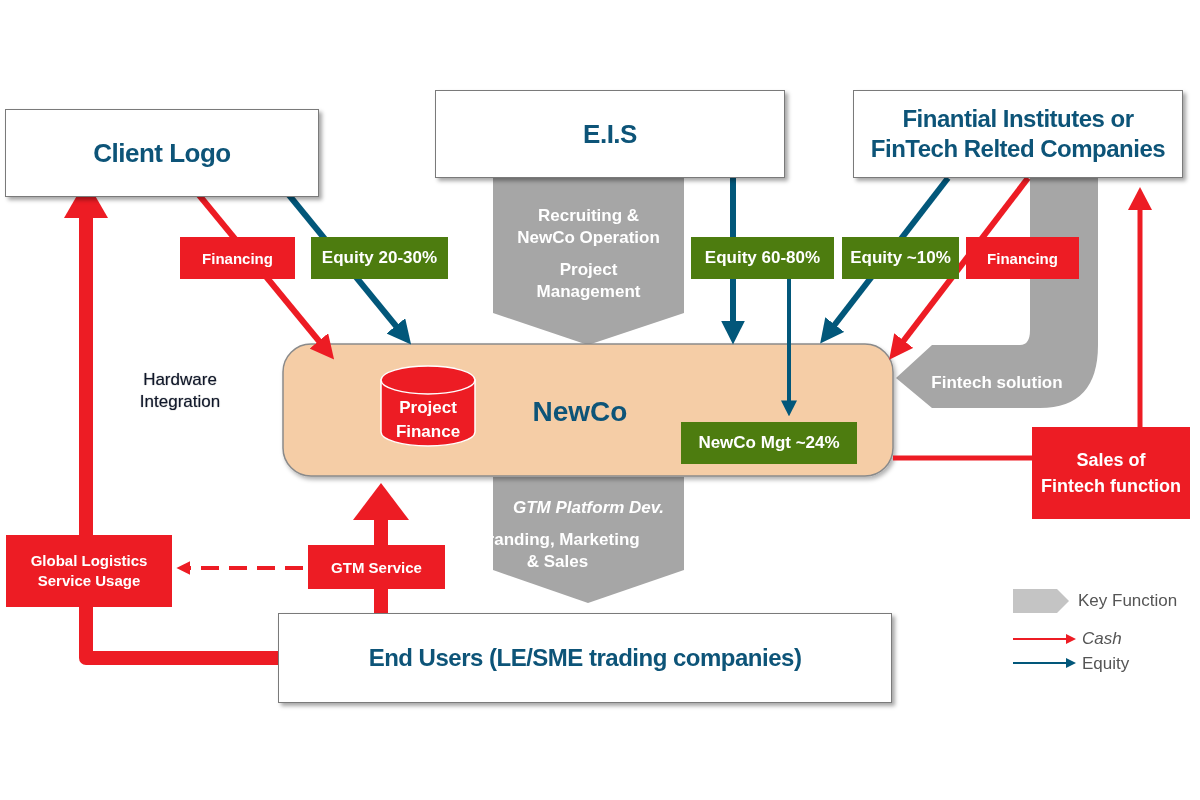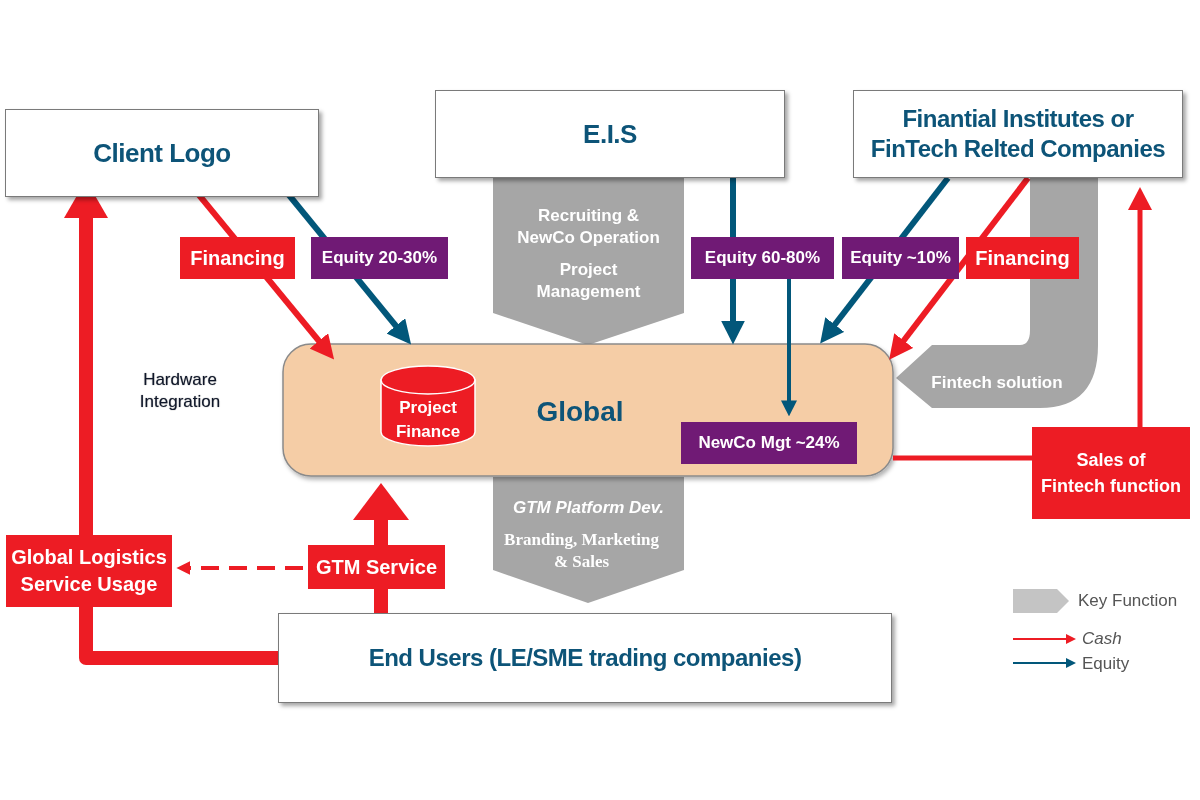--- a/index.html
+++ b/index.html
@@ -5,22 +5,22 @@
   html, body { margin: 0; padding: 0; background: #ffffff; }
   body { width: 1200px; height: 800px; position: relative; overflow: hidden;
          font-family: "Liberation Sans", sans-serif; }
   #diagram { position: absolute; left: 0; top: 0; }
   .abs { position: absolute; box-sizing: border-box; display: flex;
          align-items: center; justify-content: center; text-align: center; }
   .entity { background: #ffffff; border: 1.5px solid #7a7a7a;
             box-shadow: 3px 3px 4px rgba(0,0,0,0.35);
             color: #0d5478; font-weight: bold; font-size: 26px; letter-spacing: -0.5px;
             line-height: 1.25; }
-  .label-red { background: #ed1c24; color: #fff; font-weight: bold; font-size: 20px; }
-  .label-blue { background: #701a75; color: #fff; font-weight: bold; font-size: 17px; }
+  .label-red { background: #ed1c24; color: #fff; font-weight: bold; font-size: 15px; }
+  .label-blue { background: #4d7c0f; color: #fff; font-weight: bold; font-size: 17px; }
   .key-text { color: #fff; font-weight: bold; font-size: 17px; line-height: 1.3; }
   .legend-text { color: #555; font-size: 17px; }
   .newco-title { color: #0d5478; font-weight: bold; font-size: 28px; }
   .cyl-text { color: #fff; font-weight: bold; font-size: 17px; line-height: 1.4; }
   .faint { color: #0f172a; font-size: 17px; line-height: 1.3;
            text-shadow: 0 0 1px #aaa, 0 0 1px #aaa; }
   .ml { white-space: pre-line; }
 </style>
 </head>
 <body>
@@ -82,21 +82,21 @@
 </div>
 <div class="abs entity ml" style="left:853px;top:90px;width:330px;height:88px;font-size:24px;">
   <span>Finantial Institutes or
 FinTech Relted Companies</span>
 </div>
 <div class="abs entity" style="left:278px;top:613px;width:614px;height:90px;">
   <span style="font-size:24px;text-align:right;">End Users (LE/SME trading companies)</span>
 </div>
 
 <div class="abs newco-title" style="left:500px;top:390px;width:160px;height:44px;">
-  <span>Global</span>
+  <span>NewCo</span>
 </div>
 <div class="abs cyl-text ml" style="left:381px;top:392px;width:94px;height:56px;">
   <span>Project
 Finance</span>
 </div>
 <div class="abs label-blue" style="left:681px;top:422px;width:176px;height:42px;">
   <span>NewCo Mgt ~24%</span>
 </div>
 
 <div class="abs faint ml" style="left:120px;top:366px;width:120px;height:50px;">
@@ -138,21 +138,21 @@
 <div class="abs key-text ml" style="left:493px;top:256px;width:191px;height:50px;">
   <span>Project
 Management</span>
 </div>
 <div class="abs key-text" style="left:912px;top:368px;width:170px;height:30px;">
   <span>Fintech solution</span>
 </div>
 <div class="abs key-text" style="left:493px;top:495px;width:191px;height:26px;font-style:italic;">
   <span>GTM Platform Dev.</span>
 </div>
-<div class="abs key-text ml" style="left:493px;top:526px;width:177px;height:50px;font-family:Liberation Serif, serif;">
+<div class="abs key-text ml" style="left:469px;top:526px;width:177px;height:50px;">
   <span>Branding, Marketing
 &amp; Sales</span>
 </div>
 
 <div class="abs legend-text" style="left:1078px;top:589px;width:112px;height:24px;justify-content:flex-start;">
   <span>Key Function</span>
 </div>
 <div class="abs legend-text" style="left:1082px;top:627px;width:80px;height:24px;justify-content:flex-start;font-style:italic;">
   <span>Cash</span>
 </div>

